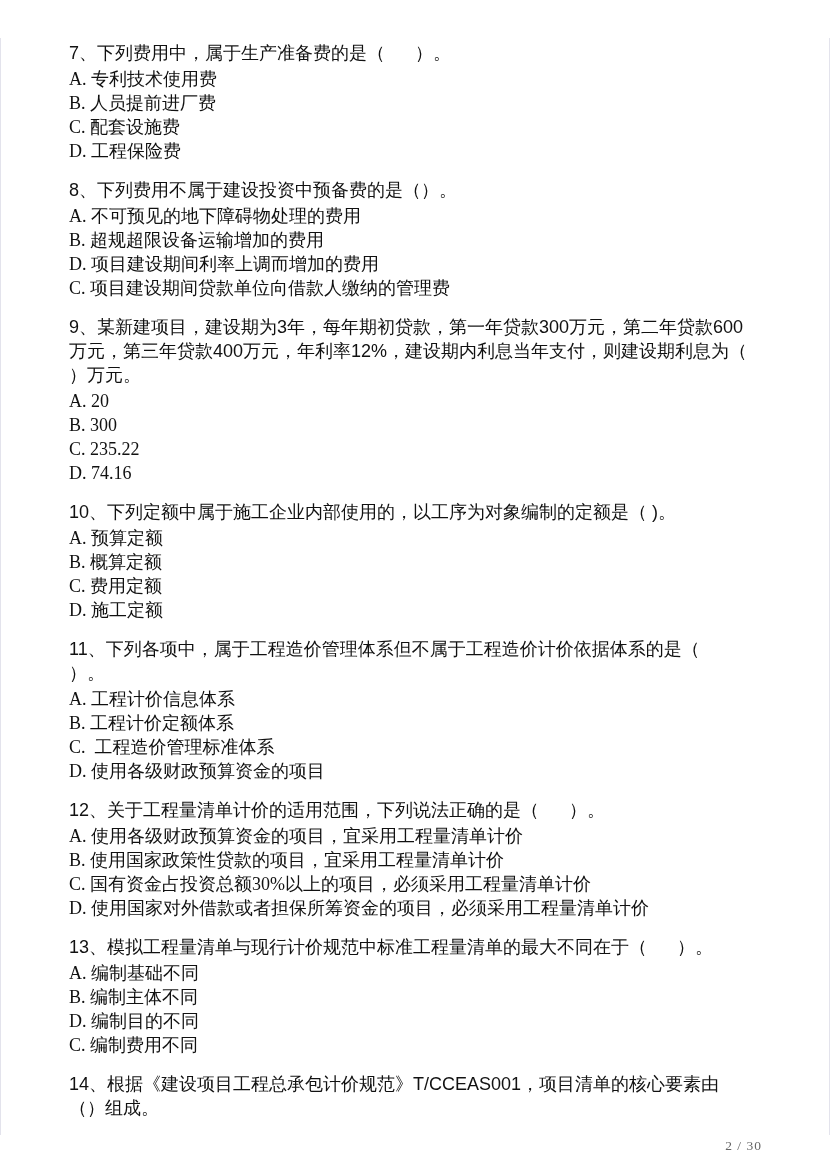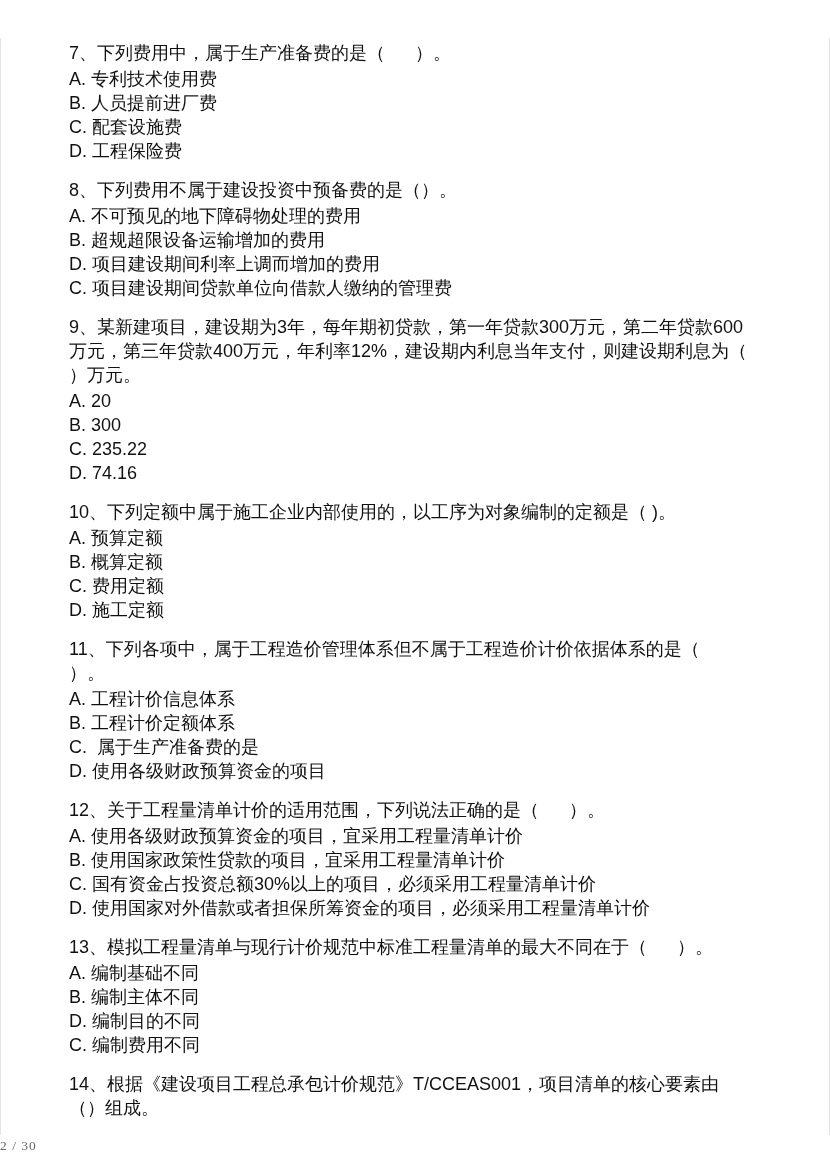--- a/index.html
+++ b/index.html
@@ -31,27 +31,27 @@
     width: 680px;
     color: #111111;
     font-size: 18px;
     line-height: 24px;
   }
   .question { margin-bottom: 15px; }
   .stem {
     white-space: pre-wrap;
     margin-bottom: 2px;
   }
-  .option { white-space: pre-wrap; }
+  .option { white-space: pre-wrap; font-family: Liberation Serif, serif; }
   .footer {
     position: absolute;
     top: 1136px;
-    left: 0;
+    left: 8px;
     width: 754px;
-    text-align: left;
+    text-align: right;
   }
   .page-indicator {
     font-family: "Liberation Serif", serif;
     font-size: 13.5px;
     letter-spacing: 1px;
     color: #666666;
   }
 </style>
 </head>
 <body>
@@ -86,21 +86,21 @@
         <div class="stem">10、下列定额中属于施工企业内部使用的，以工序为对象编制的定额是（ )。</div>
         <div class="option">A. 预算定额</div>
         <div class="option">B. 概算定额</div>
         <div class="option">C. 费用定额</div>
         <div class="option">D. 施工定额</div>
       </div>
       <div class="question">
         <div class="stem">11、下列各项中，属于工程造价管理体系但不属于工程造价计价依据体系的是（      ）。</div>
         <div class="option">A. 工程计价信息体系</div>
         <div class="option">B. 工程计价定额体系</div>
-        <div class="option">C.  属于生产准备费的是</div>
+        <div class="option">C.  工程造价管理标准体系</div>
         <div class="option">D. 使用各级财政预算资金的项目</div>
       </div>
       <div class="question">
         <div class="stem">12、关于工程量清单计价的适用范围，下列说法正确的是（      ）。</div>
         <div class="option">A. 使用各级财政预算资金的项目，宜采用工程量清单计价</div>
         <div class="option">B. 使用国家政策性贷款的项目，宜采用工程量清单计价</div>
         <div class="option">C. 国有资金占投资总额30%以上的项目，必须采用工程量清单计价</div>
         <div class="option">D. 使用国家对外借款或者担保所筹资金的项目，必须采用工程量清单计价</div>
       </div>
       <div class="question">

